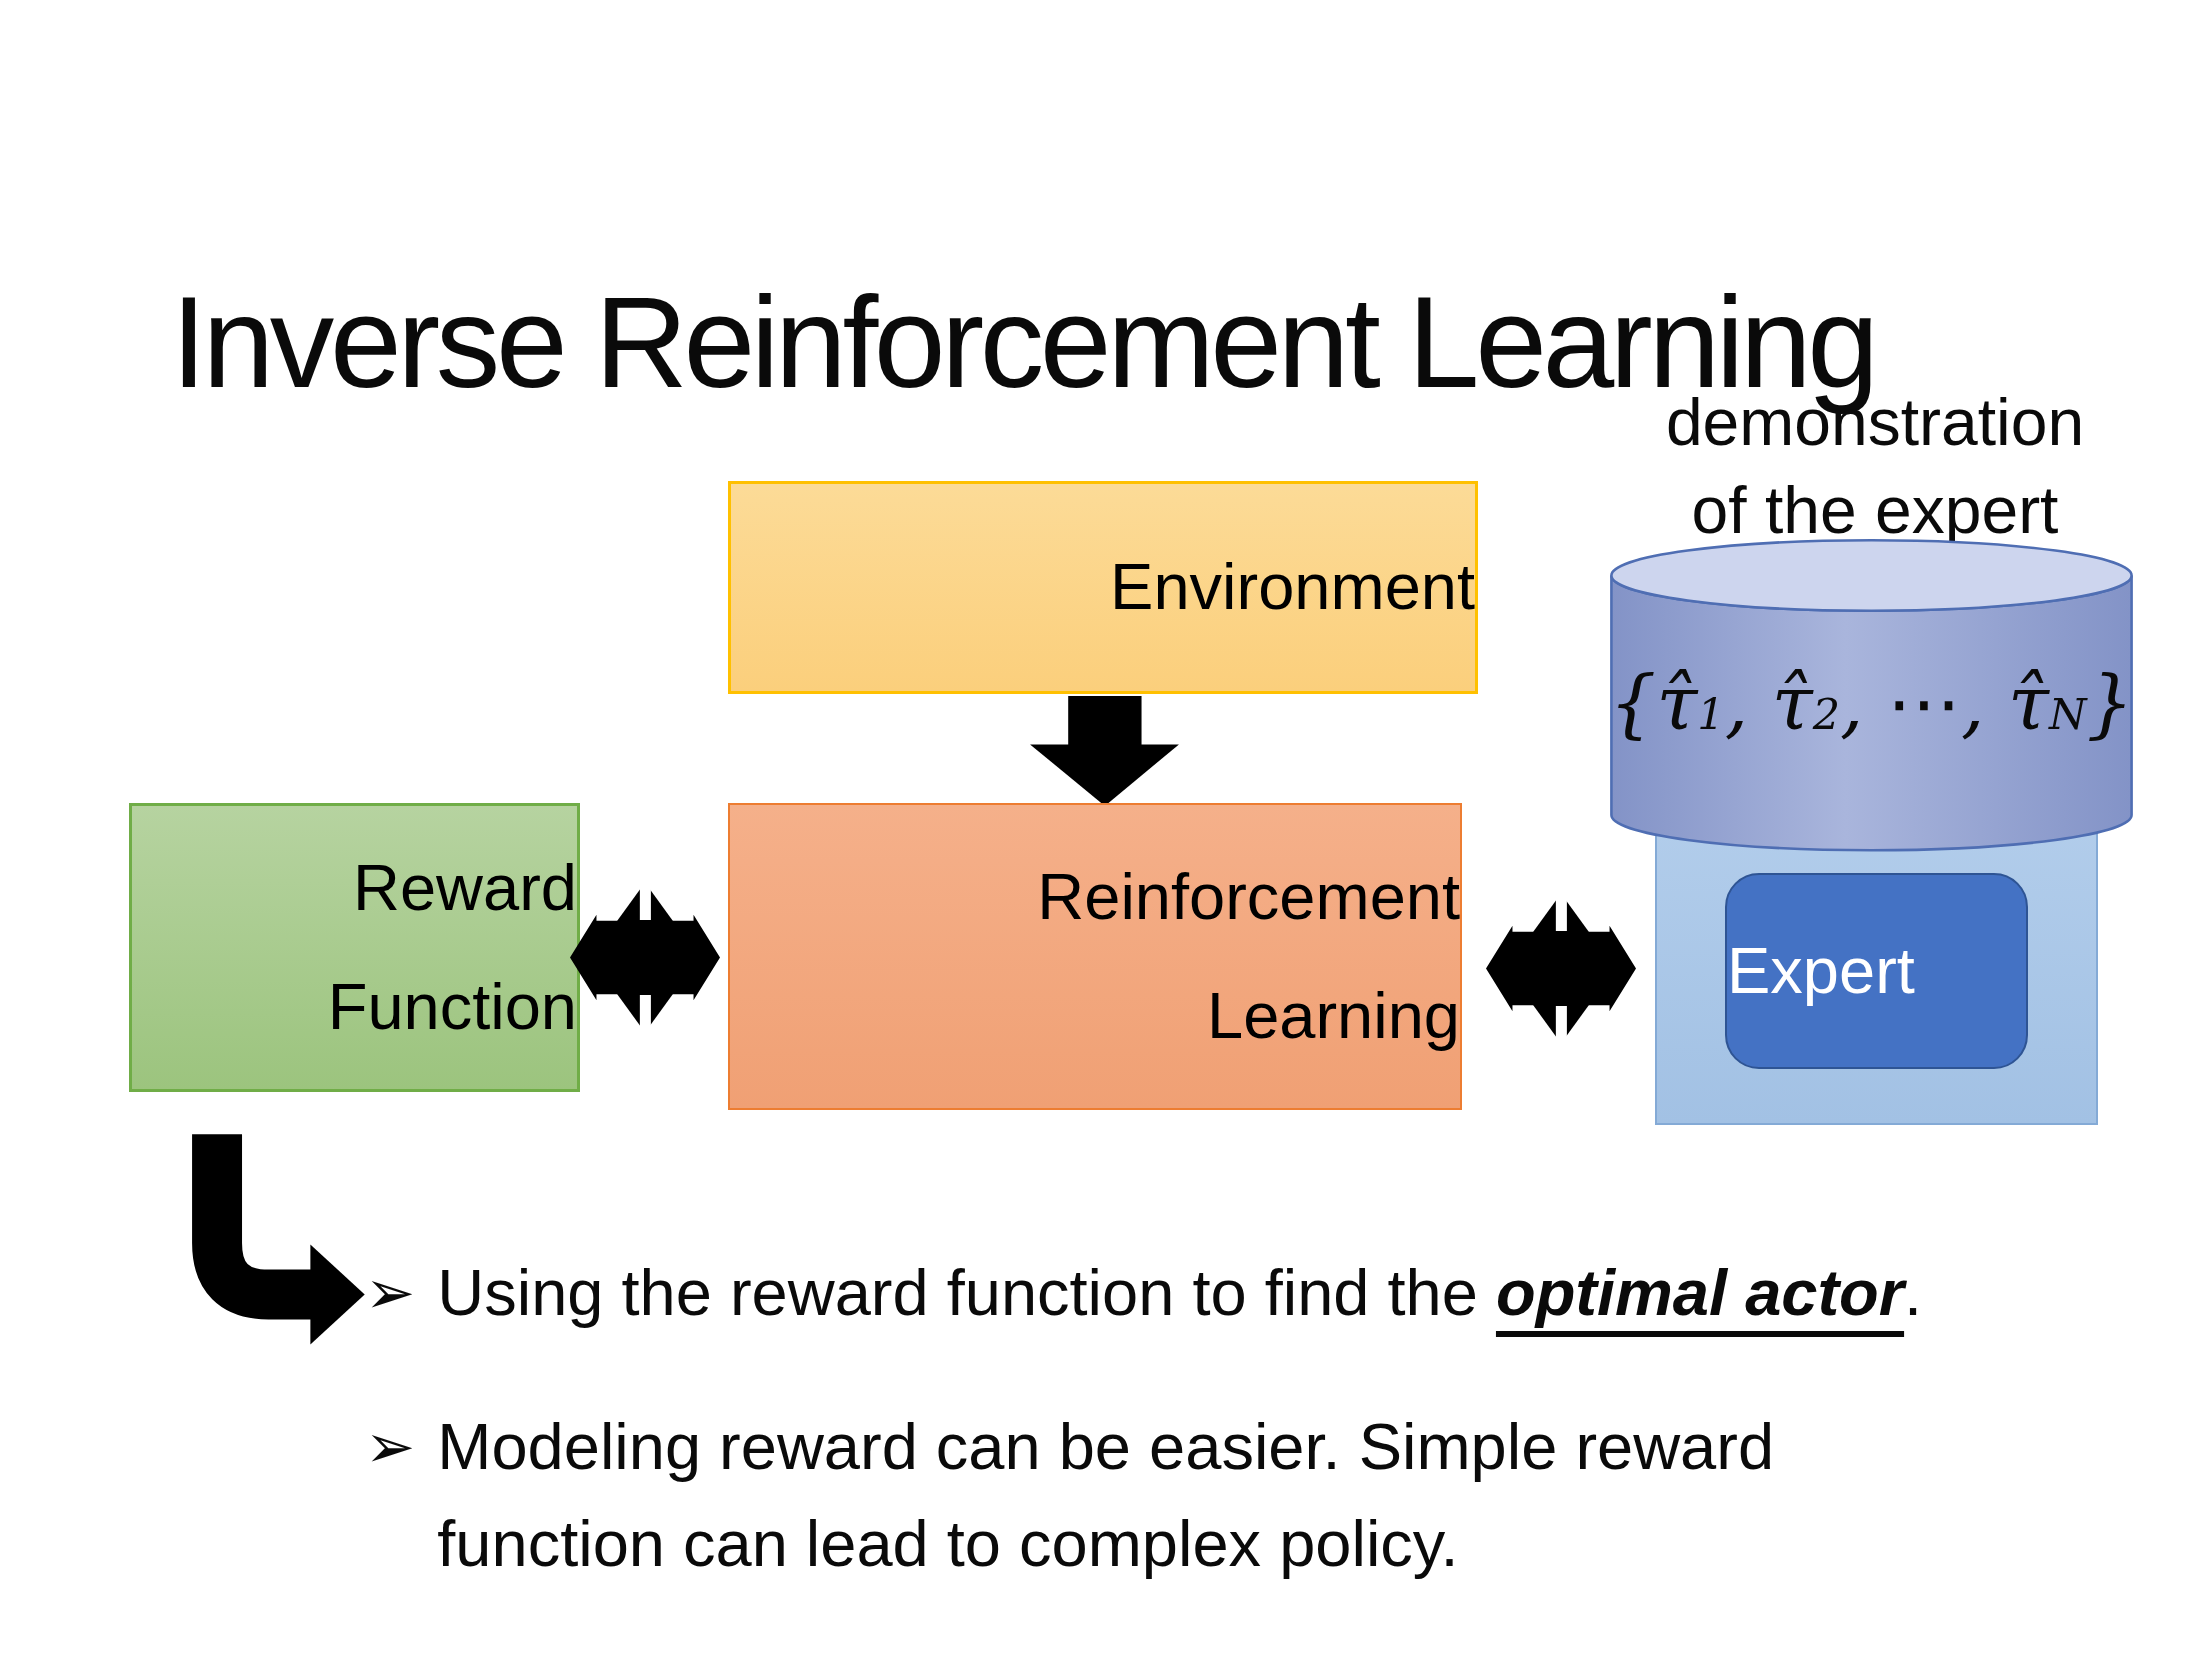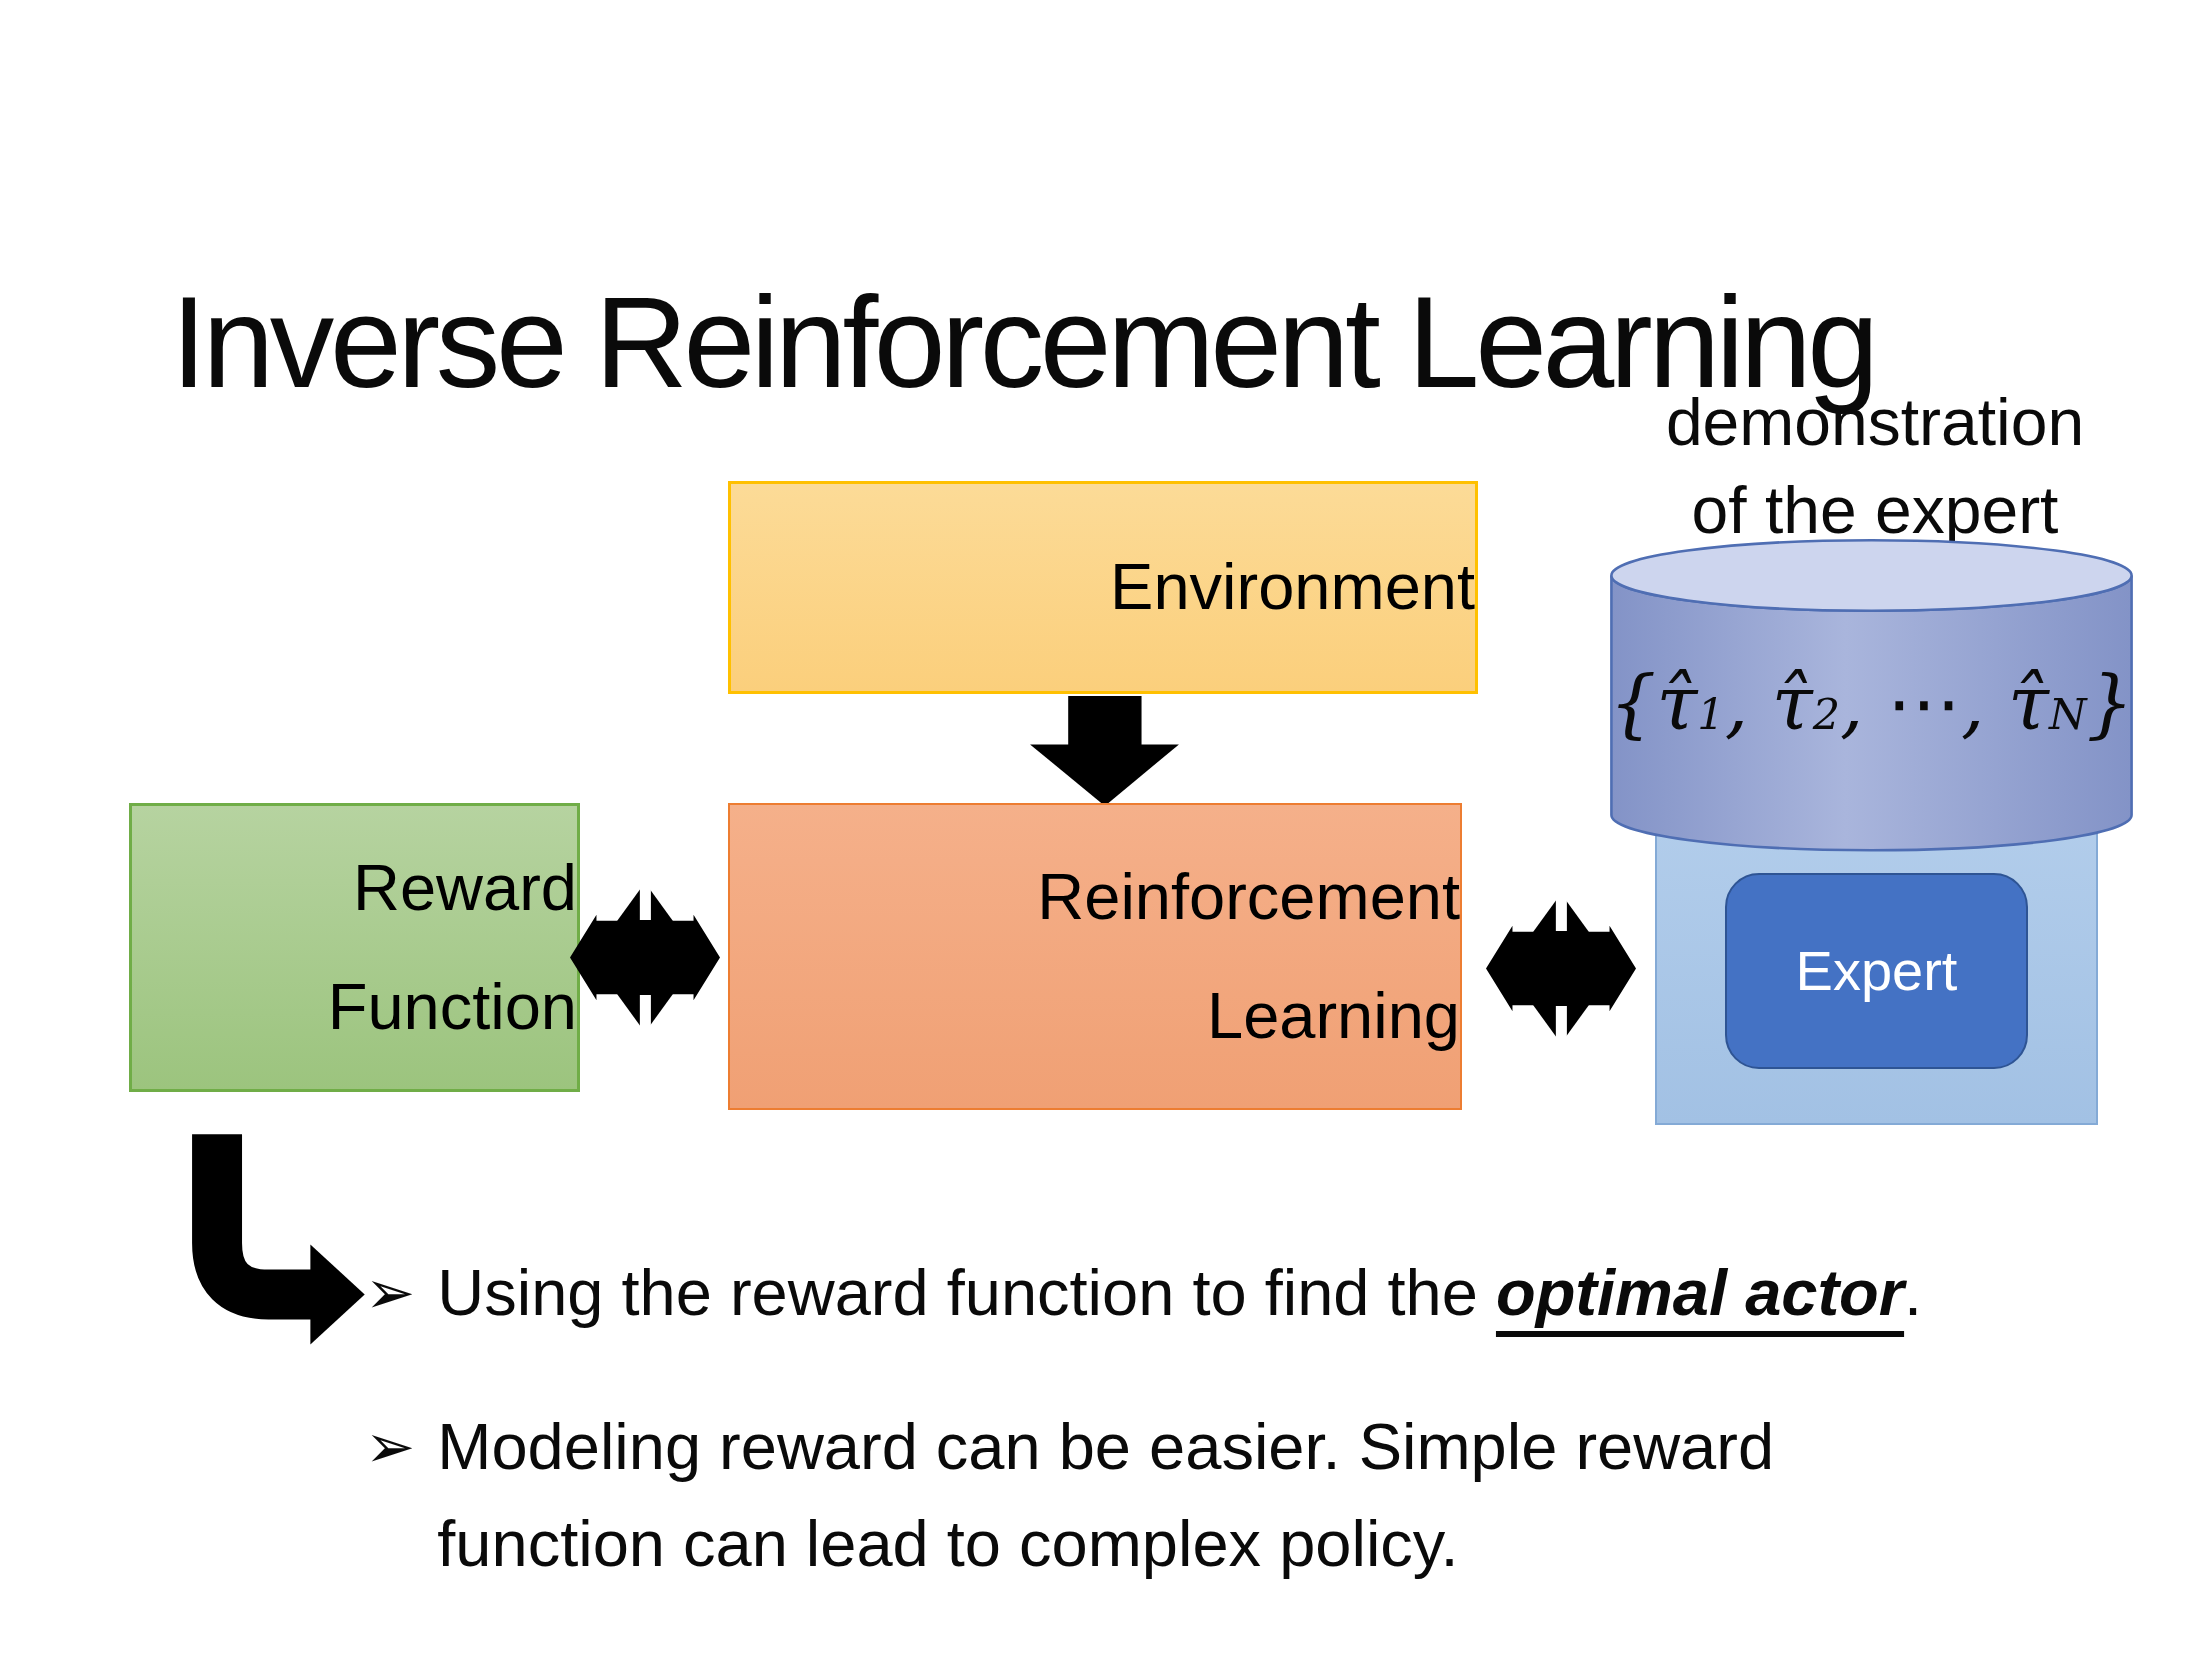--- a/index.html
+++ b/index.html
@@ -45,22 +45,22 @@
   .expert-panel{
     left:1655px;top:816px;width:443px;height:309px;box-sizing:border-box;
     border:2.2px solid var(--panel-border,#84aad6);
     background:linear-gradient(180deg,var(--panel-top,#b2cdeb),var(--panel-bottom,#a2c1e4));
     display:flex;align-items:center;justify-content:center;
   }
   .expert-btn{
     width:303px;height:196px;border-radius:34px;box-sizing:border-box;
     border:2.9px solid var(--expert-border,#2e5494);
     background:var(--expert-fill,#4472c4);
-    color:#ffffff;font-size:56px;
-    display:flex;align-items:center;justify-content:center;
+    color:#ffffff;font-size:65px;
+    display:flex;align-items:center;justify-content:flex-start;
   }
   .cylinder{left:1607px;top:537px;width:529px;height:318px;}
   .formula{
     left:1607px;top:660px;width:529px;text-align:center;
     font-family:"DejaVu Serif","DejaVu Sans",serif;
     font-style:italic;font-size:74px;color:#0a0a0a;white-space:nowrap;
   }
   .formula sub{font-size:58%;font-style:italic;line-height:0;vertical-align:-22%;}
   .bullets{left:365px;top:1244px;width:1750px;}
   .bullet{display:flex;gap:22px;font-size:65px;line-height:1.5;color:#0a0a0a;}

